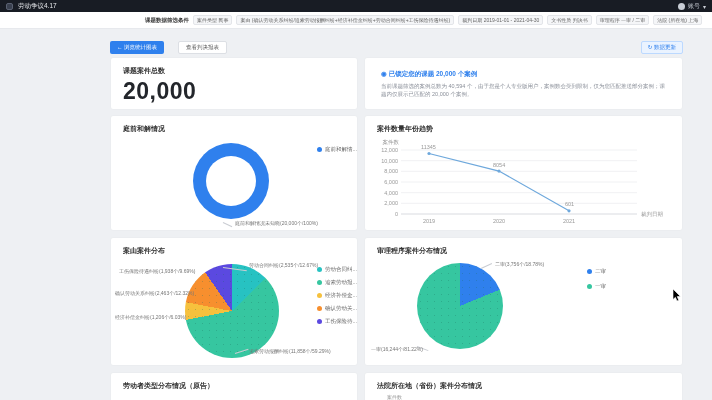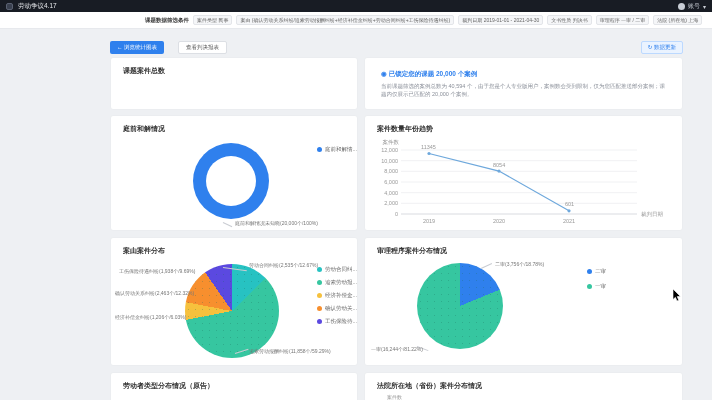--- a/index.html
+++ b/index.html
@@ -91,20 +91,21 @@
   <span class="tag">审理程序 一审 / 二审</span>
   <span class="tag">法院 (所在地) 上海</span>
 </div>
 
 <button class="btn-primary">← 浏览统计图表</button>
 <button class="btn-tab">查看判决报表</button>
 <button class="btn-ghost">↻ 数据更新</button>
 
 <div class="card" id="card-summary">
   <div class="card-title">课题案件总数</div>
+  <div class="big-number">20,000</div>
 </div>
 
 <div class="card" id="card-notice">
   <div class="notice-title">
     <span class="notice-icon">◉</span><span>已锁定您的课题 20,000 个案例</span>
   </div>
   <div class="notice-body">当前课题筛选的案例总数为 40,594 个，由于您是个人专业版用户，案例数会受到限制，仅为您匹配推送部分案例；课题内仅展示已匹配的 20,000 个案例。</div>
 </div>
 
 <div class="card" id="card-settlement">

